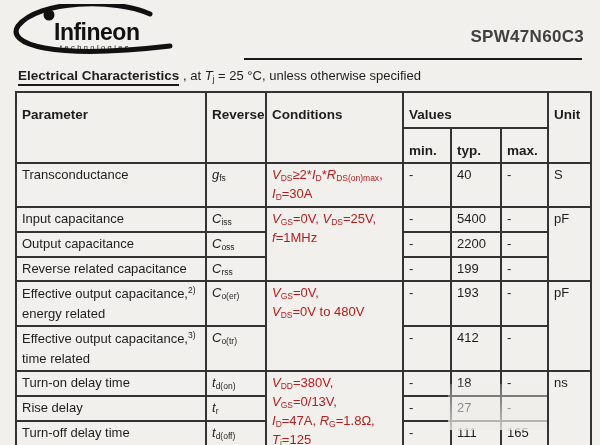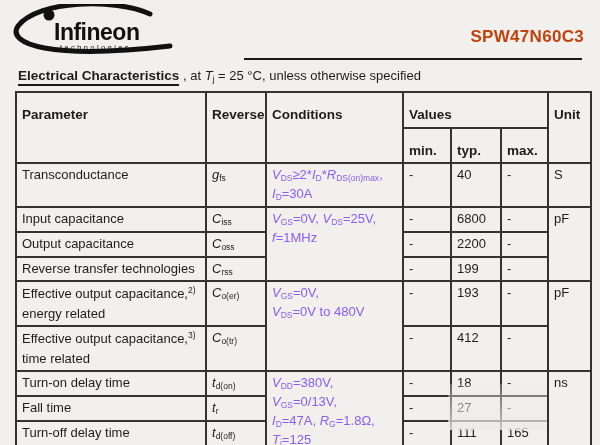--- a/index.html
+++ b/index.html
@@ -7,21 +7,21 @@
     position:relative; width:600px; height:445px;
     background:#f2f0ec; color:#1d1d1d;
     font-family:"Liberation Sans", sans-serif;
     overflow:hidden;
   }
   
   .logo { position:absolute; left:10px; top:4px; width:170px; height:62px; }
   
   .partno {
     position:absolute; top:27px; right:16px;
-    font-size:17px; font-weight:bold; letter-spacing:0.3px; color:#c2410c;
+    font-size:17px; font-weight:bold; letter-spacing:0.3px; color:#404040;
   }
   .head-rule {
     position:absolute; left:244px; top:58px; width:338px; height:0;
     border-top:2px solid #1a1a1a;
   }
   .sec-title { position:absolute; left:18px; top:68px; font-size:13px; white-space:nowrap; }
   .sec-title .bold-u {
     font-weight:bold; font-size:13.5px;
     border-bottom:2px solid #1a1a1a; padding-bottom:1px;
   }
@@ -32,21 +32,21 @@
   }
   .ec td, .ec th {
     border:2px solid #333; vertical-align:top;
     font-size:13px; padding:2px 5px; overflow:hidden;
     font-weight:normal; text-align:left; line-height:1.45;
   }
   .ec th { font-weight:bold; font-size:13.5px; padding-top:12px; }
   .th-center { text-align:center; }
   .cell-sym { font-size:13.5px; }
   .cell-sym i, .cell-cond i { font-style:italic; }
-  .cell-cond { font-size:10.5px; line-height:19px; padding-top:3px; color:#8b5cf6; }
+  .cell-cond { font-size:10.5px; line-height:19px; padding-top:3px; color:#b91c1c; }
   .cell-val { text-align:center; }
   .cell-unit { padding-left:5px; }
   sub { font-size:8.5px; vertical-align:-2px; letter-spacing:0; }
   sup { font-size:8.5px; }
   
   .wm-smudge {
     position:absolute; left:448px; top:384px; width:99px; height:46px;
     background:linear-gradient(rgba(238,236,232,0.25), rgba(238,236,232,0.8));
     z-index:4; pointer-events:none;
   }
@@ -105,33 +105,33 @@
       <td class="cell-val">40</td>
       <td class="cell-val">-</td>
       <td class="cell-unit">S</td>
     </tr>
 
     <tr style="height:22px">
       <td>Input capacitance</td>
       <td class="cell-sym"><i>C</i><sub>iss</sub></td>
       <td class="cell-cond" rowspan="3"><i>V</i><sub>GS</sub>=0V, <i>V</i><sub>DS</sub>=25V,<br><i>f</i>=1MHz</td>
       <td class="cell-val">-</td>
-      <td class="cell-val">6800</td>
+      <td class="cell-val">5400</td>
       <td class="cell-val">-</td>
       <td class="cell-unit" rowspan="3">pF</td>
     </tr>
     <tr style="height:23px">
       <td>Output capacitance</td>
       <td class="cell-sym"><i>C</i><sub>oss</sub></td>
       <td class="cell-val">-</td>
       <td class="cell-val">2200</td>
       <td class="cell-val">-</td>
     </tr>
     <tr style="height:23px">
-      <td>Reverse transfer technologies</td>
+      <td>Reverse related capacitance</td>
       <td class="cell-sym"><i>C</i><sub>rss</sub></td>
       <td class="cell-val">-</td>
       <td class="cell-val">199</td>
       <td class="cell-val">-</td>
     </tr>
 
     <tr style="height:44px">
       <td>Effective output capacitance,<sup>2)</sup><br>energy related</td>
       <td class="cell-sym"><i>C</i><sub>o(er)</sub></td>
       <td class="cell-cond" rowspan="2"><i>V</i><sub>GS</sub>=0V,<br><i>V</i><sub>DS</sub>=0V to 480V</td>
@@ -151,21 +151,21 @@
     <tr style="height:23px">
       <td>Turn-on delay time</td>
       <td class="cell-sym"><i>t</i><sub>d(on)</sub></td>
       <td class="cell-cond" rowspan="4"><i>V</i><sub>DD</sub>=380V, <i>V</i><sub>GS</sub>=0/13V,<br><i>I</i><sub>D</sub>=47A, <i>R</i><sub>G</sub>=1.8Ω,<br><i>T</i><sub>j</sub>=125</td>
       <td class="cell-val">-</td>
       <td class="cell-val">18</td>
       <td class="cell-val">-</td>
       <td class="cell-unit" rowspan="4">ns</td>
     </tr>
     <tr style="height:23px">
-      <td>Fall time</td>
+      <td>Rise delay</td>
       <td class="cell-sym"><i>t</i><sub>r</sub></td>
       <td class="cell-val">-</td>
       <td class="cell-val">27</td>
       <td class="cell-val">-</td>
     </tr>
     <tr style="height:23px">
       <td>Turn-off delay time</td>
       <td class="cell-sym"><i>t</i><sub>d(off)</sub></td>
       <td class="cell-val">-</td>
       <td class="cell-val">111</td>

